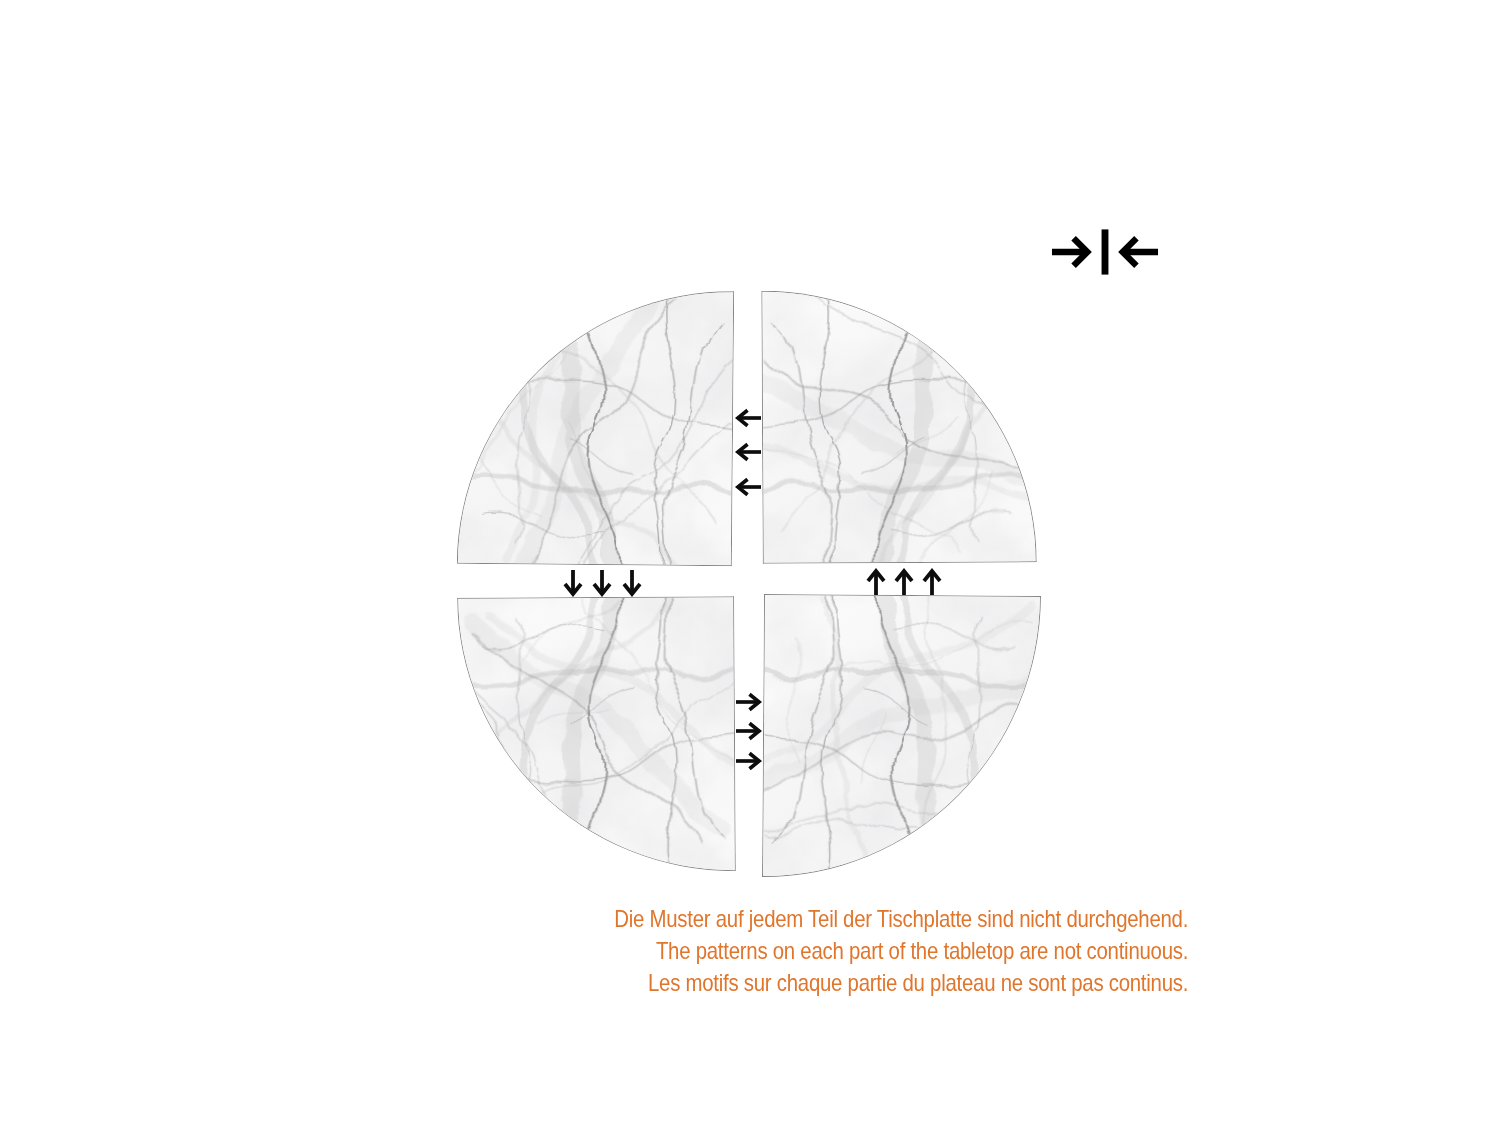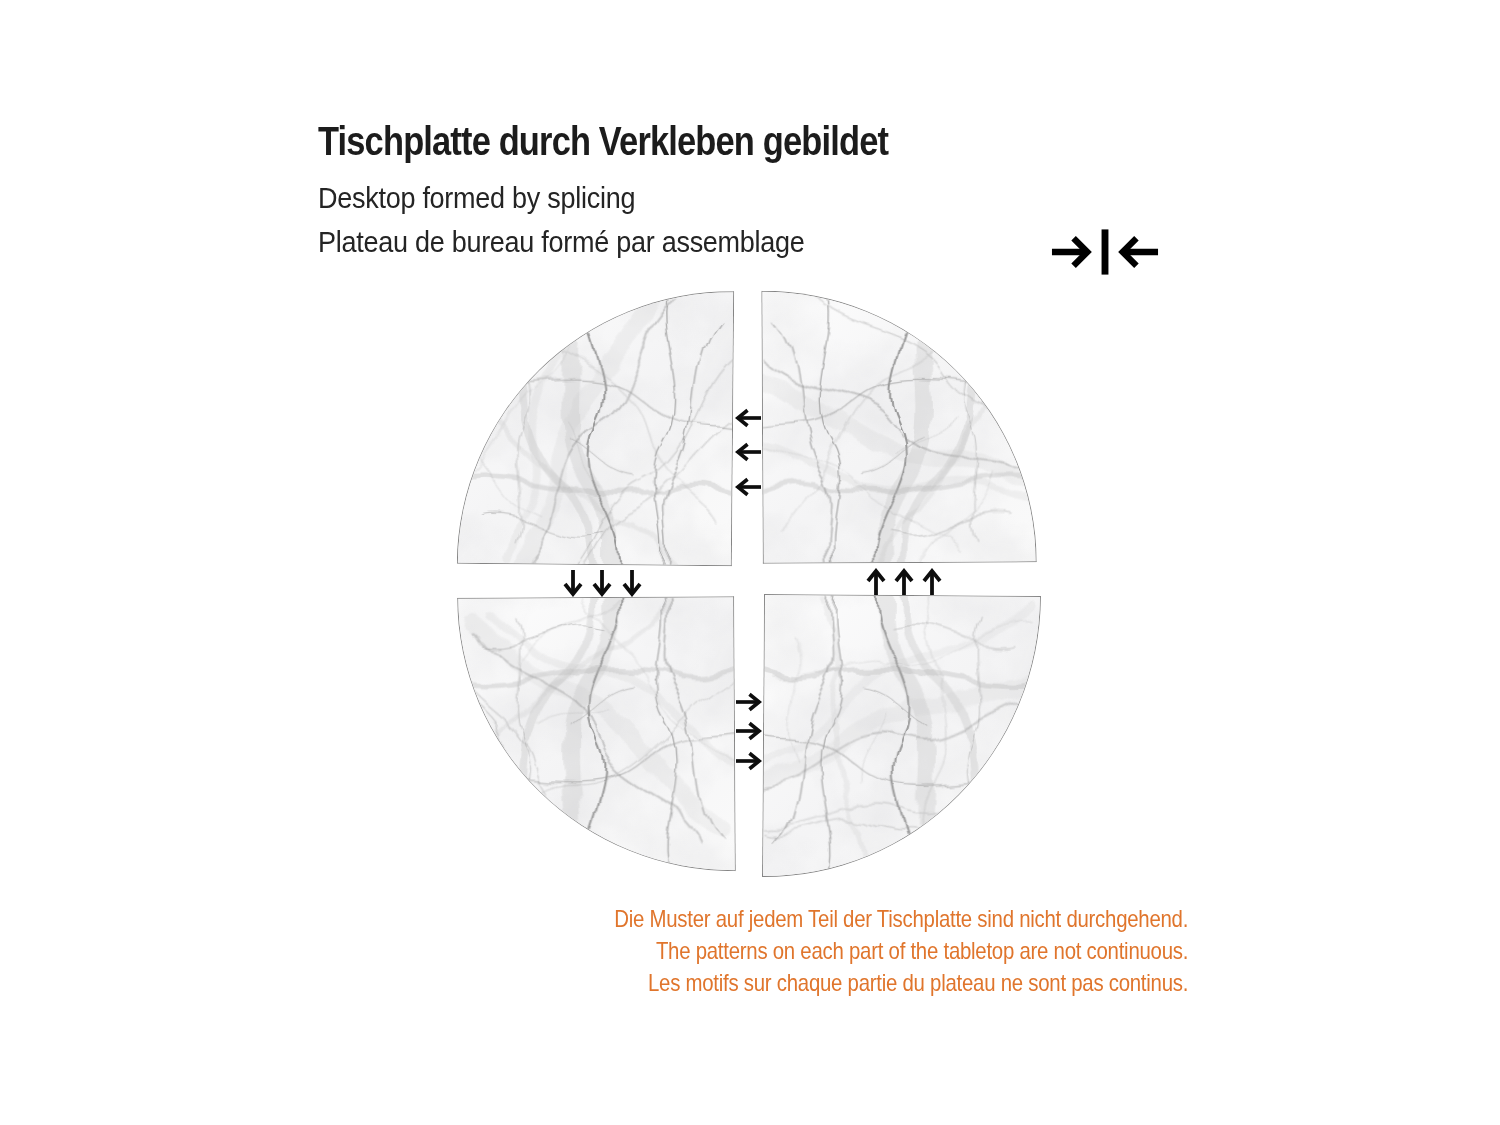--- a/index.html
+++ b/index.html
@@ -73,25 +73,20 @@
         <path d="M-15,95 C60,120 140,70 200,120 C250,160 290,140 315,155" stroke="#9a9a9a" stroke-width="1.3" opacity="0.6"></path>
         <path d="M-10,210 C80,190 150,245 240,215 C280,205 300,225 315,220" stroke="#ababab" stroke-width="6" opacity="0.3"></path>
         <path d="M55,-10 C45,50 95,95 70,150 C55,185 80,230 65,280" stroke="#9f9f9f" stroke-width="1" opacity="0.6"></path>
         <path d="M285,30 C245,85 270,150 235,205 C215,240 240,280 225,310" stroke="#8f8f8f" stroke-width="1.6" opacity="0.65"></path>
         <path d="M120,160 C150,175 160,200 195,205" stroke="#969696" stroke-width="1" opacity="0.6"></path>
         <path d="M30,250 C80,240 100,280 160,265" stroke="#a2a2a2" stroke-width="1.2" opacity="0.5"></path>
       </g>
     </defs>
   </svg>
 
-  <header class="header">
-    <h1>Tischplatte durch Verkleben gebildet</h1>
-    <p>Desktop formed by splicing</p>
-    <p>Plateau de bureau formé par assemblage</p>
-  </header>
 
   <div class="splice-icon">
     <svg viewBox="0 0 112 50">
       <g stroke="#000" stroke-width="6.5" fill="none" stroke-linejoin="miter">
         <path d="M2,25 H34"></path>
         <path d="M24,11 L38,25 L24,39"></path>
         <path d="M110,25 H78"></path>
         <path d="M88,11 L74,25 L88,39"></path>
       </g>
       <rect x="52.5" y="2" width="7" height="46" fill="#000"></rect>

